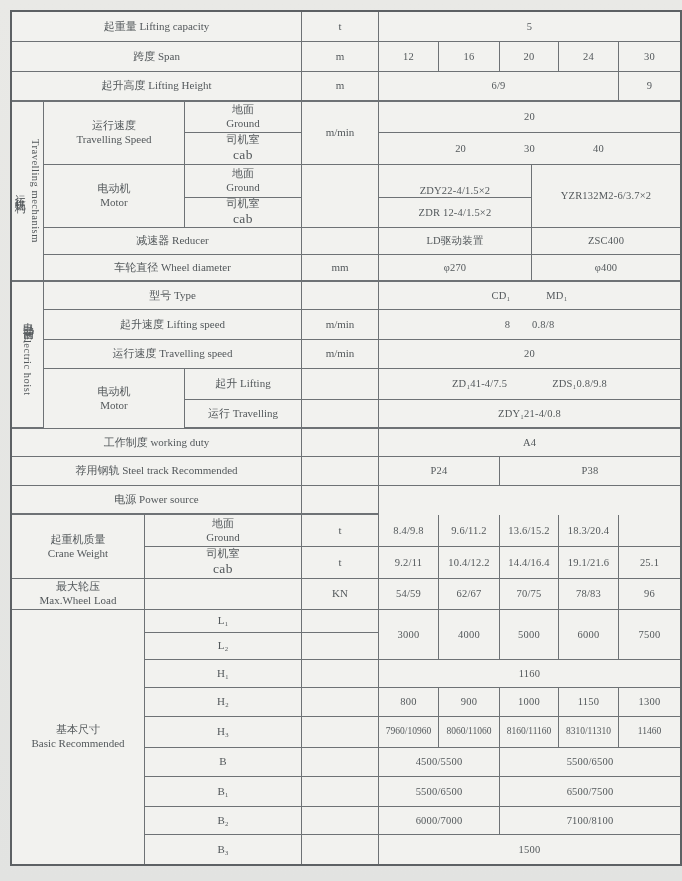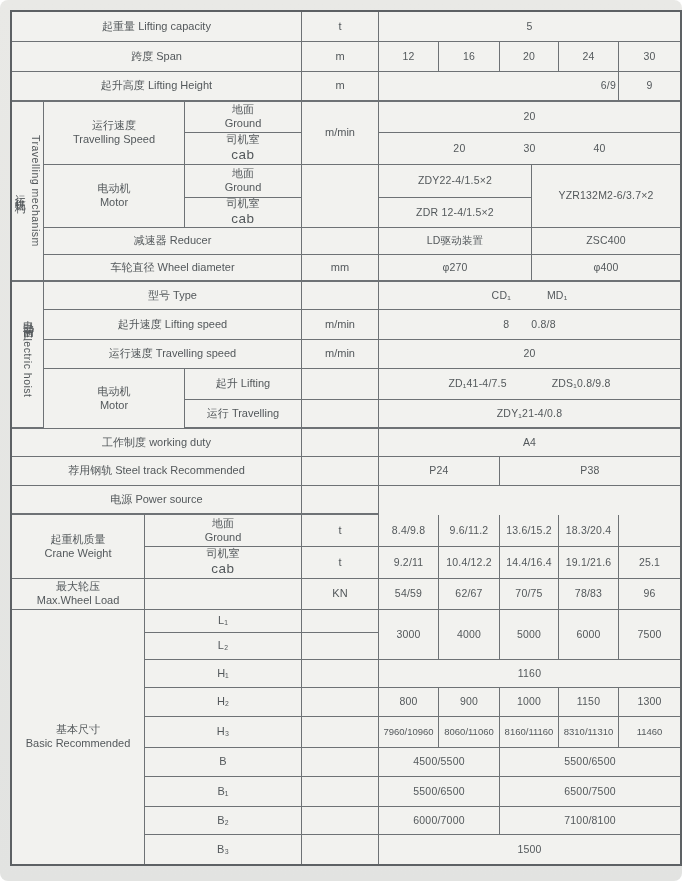--- a/index.html
+++ b/index.html
@@ -1,23 +1,22 @@
 <!DOCTYPE html>
 <html><head>
 <meta charset="utf-8">
 <style>
   html,body{margin:0;padding:0;}
   .page{
     position:relative;
     width:682px;height:881px;
     background:linear-gradient(#e9e9e6,#e2e3e1);
-    font-family:Liberation Sans, sans-serif;
+    font-family:Liberation Serif, serif;
     color:#53585b;
     overflow:hidden;
-    border-radius:8px;
   }
   .spec-table{
     position:absolute;
     display:grid;
     background:#f2f2ef;
     border:2px solid #5d6164;
     box-sizing:content-box;
   }
   .cell{
     display:flex;
@@ -80,21 +79,21 @@
       </div>
       <div class="cell value last-col" style="grid-area: 2 / 11 / span 1 / span 1;">
         <div class="line">30</div>
       </div>
       <div class="cell hb" style="grid-area: 3 / 1 / span 1 / span 4;">
         <div class="line">起升高度 Lifting Height</div>
       </div>
       <div class="cell hb" style="grid-area: 3 / 5 / span 1 / span 1;">
         <div class="line">m</div>
       </div>
-      <div class="cell value hb" style="grid-area: 3 / 6 / span 1 / span 5; align-items: flex-end;">
+      <div class="cell value hb" style="grid-area: 3 / 6 / span 1 / span 5;">
         <div class="line">6/9</div>
       </div>
       <div class="cell value hb last-col" style="grid-area: 3 / 11 / span 1 / span 1;">
         <div class="line">9</div>
       </div>
       <div class="cell hb" style="grid-area: 4 / 1 / span 6 / span 1;">
         <div class="v-wrap-row">
           <span class="v-zh">运行机构</span>
           <span class="v-en">Travelling mechanism</span>
         </div>
@@ -124,21 +123,21 @@
       </div>
       <div class="cell" style="grid-area: 6 / 2 / span 2 / span 2;">
         <div class="line">电动机</div>
         <div class="line">Motor</div>
       </div>
       <div class="cell" style="grid-area: 6 / 4 / span 1 / span 1;">
         <div class="line">地面</div>
         <div class="line">Ground</div>
       </div>
       <div class="cell" style="grid-area: 6 / 5 / span 2 / span 1;"></div>
-      <div class="cell value" style="grid-area: 6 / 6 / span 1 / span 3;">
+      <div class="cell value" style="grid-area: 6 / 6 / span 1 / span 3; justify-content: flex-end;">
         <div class="line">ZDY22-4/1.5×2</div>
       </div>
       <div class="cell value last-col" style="grid-area: 6 / 9 / span 2 / span 3;">
         <div class="line">YZR132M2-6/3.7×2</div>
       </div>
       <div class="cell" style="grid-area: 7 / 4 / span 1 / span 1;">
         <div class="line">司机室</div>
         <div class="line cab-line">cab</div>
       </div>
       <div class="cell value" style="grid-area: 7 / 6 / span 1 / span 3;">

